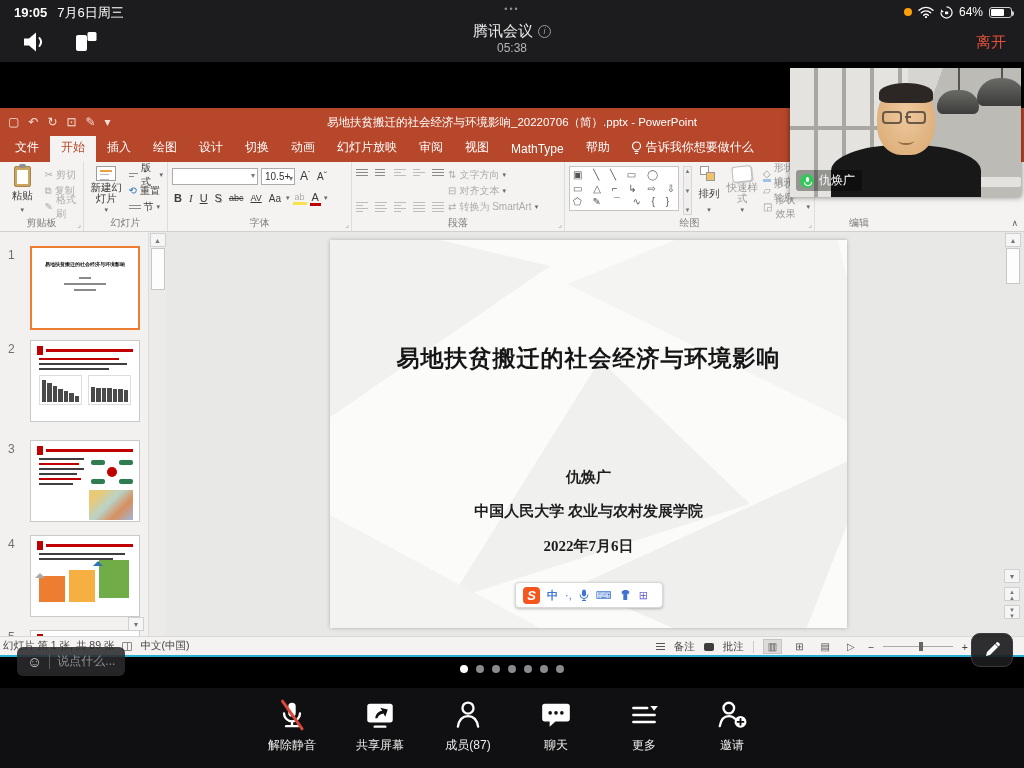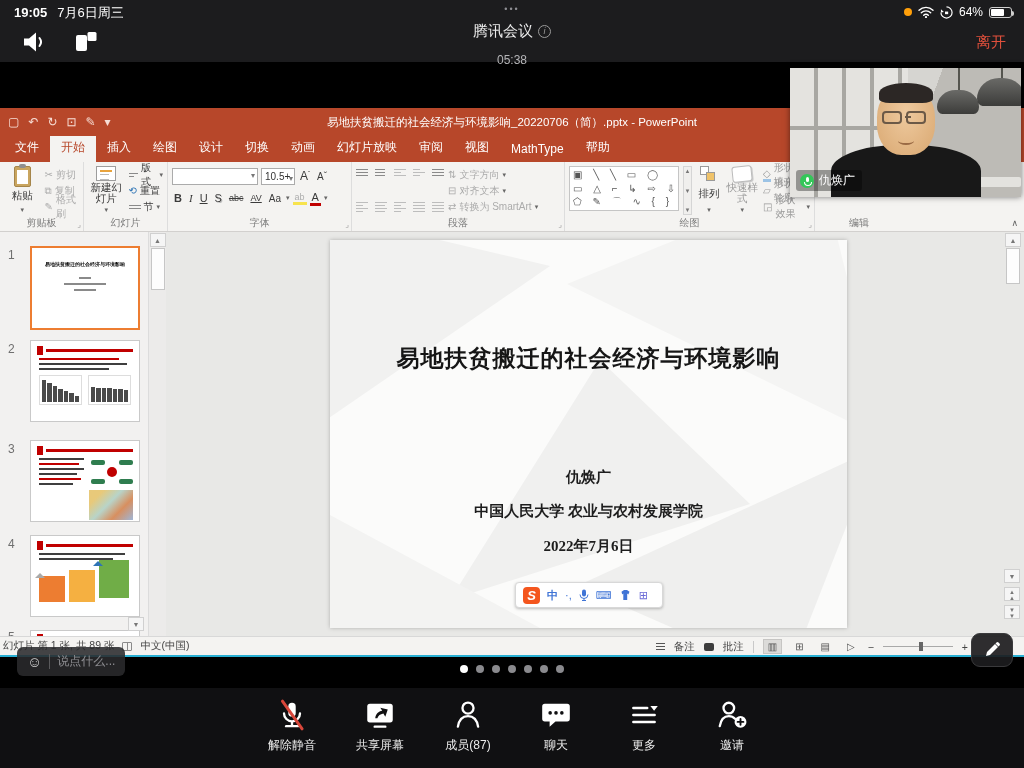--- a/index.html
+++ b/index.html
@@ -12,21 +12,21 @@
   .ios-left b { font-weight:bold; margin-right:10px; }
   .handle-dots { position:absolute; left:0; right:0; top:4px; text-align:center; color:#8e8e93; font-size:9px; letter-spacing:2px; }
   .ios-right { position:absolute; right:12px; top:5px; display:flex; align-items:center; gap:6px; color:#fff; font-size:12px; }
   .rec-dot { width:8px; height:8px; border-radius:50%; background:#FF9F0A; }
   .battery { width:23px; height:11px; border:1px solid #cfcfcf; border-radius:3px; position:relative; }
   .battery i { position:absolute; left:1px; top:1px; bottom:1px; width:62%; background:#fff; border-radius:1px; }
   .battery:after { content:""; position:absolute; right:-3px; top:3px; width:2px; height:5px; background:#cfcfcf; border-radius:0 2px 2px 0; }
   .mt-center { position:absolute; left:0; right:0; top:22px; text-align:center; }
   .mt-title { color:#ececec; font-size:15px; display:inline-flex; align-items:center; gap:5px; }
   .info-i { display:inline-block; width:13px; height:13px; border:1px solid #9a9a9a; border-radius:50%; color:#9a9a9a; font-size:9px; line-height:11px; text-align:center; font-style:italic; }
-  .mt-timer { color:#b5b5b8; font-size:12px; margin-top:12px; }
+  .mt-timer { color:#b5b5b8; font-size:12px; margin-top:0; }
   .leave-btn { position:absolute; right:18px; top:33px; color:#E0503C; font-size:15px; }
   .spk-row { position:absolute; left:22px; top:30px; display:flex; gap:26px; align-items:center; }
 
   
   #ppt { position:absolute; left:0; top:108px; width:1024px; height:547px; background:#f4f3f1; z-index:10; }
   #ppt-titlebar { height:28px; background:#B7472A; color:#fff; position:relative; }
   .qat { position:absolute; left:8px; top:0; height:28px; display:flex; align-items:center; gap:9px; font-size:12px; color:#f7ddd4; }
   .ppt-title { position:absolute; left:0; right:0; top:0; height:28px; line-height:28px; text-align:center; font-size:11.5px; color:#fff; }
   #ppt-tabs { height:26px; background:#B7472A; display:flex; align-items:flex-end; padding-left:4px; }
   .tab { color:#fff; font-size:12px; padding:5px 11px 6px; cursor:default; }
@@ -212,20 +212,27 @@
     <div class="tab">插入</div>
     <div class="tab">绘图</div>
     <div class="tab">设计</div>
     <div class="tab">切换</div>
     <div class="tab">动画</div>
     <div class="tab">幻灯片放映</div>
     <div class="tab">审阅</div>
     <div class="tab">视图</div>
     <div class="tab">MathType</div>
     <div class="tab">帮助</div>
+    <div class="tellme">
+      <svg width="11" height="14" viewBox="0 0 11 14">
+          <circle cx="5.5" cy="5" r="4" fill="none" stroke="#fff" stroke-width="1.2"></circle>
+          <path d="M3.5 10.5h4M4 12.5h3" stroke="#fff" stroke-width="1.2"></path>
+        </svg>
+      <span>告诉我你想要做什么</span>
+    </div>
   </div>
 
   <div id="ribbon">
 
     <div class="grp" style="width:84px">
       <div class="bigbtn">
         <div class="clip-icon"></div>
         <span>粘贴</span>
           <span class="caret">▾</span>
       </div>

